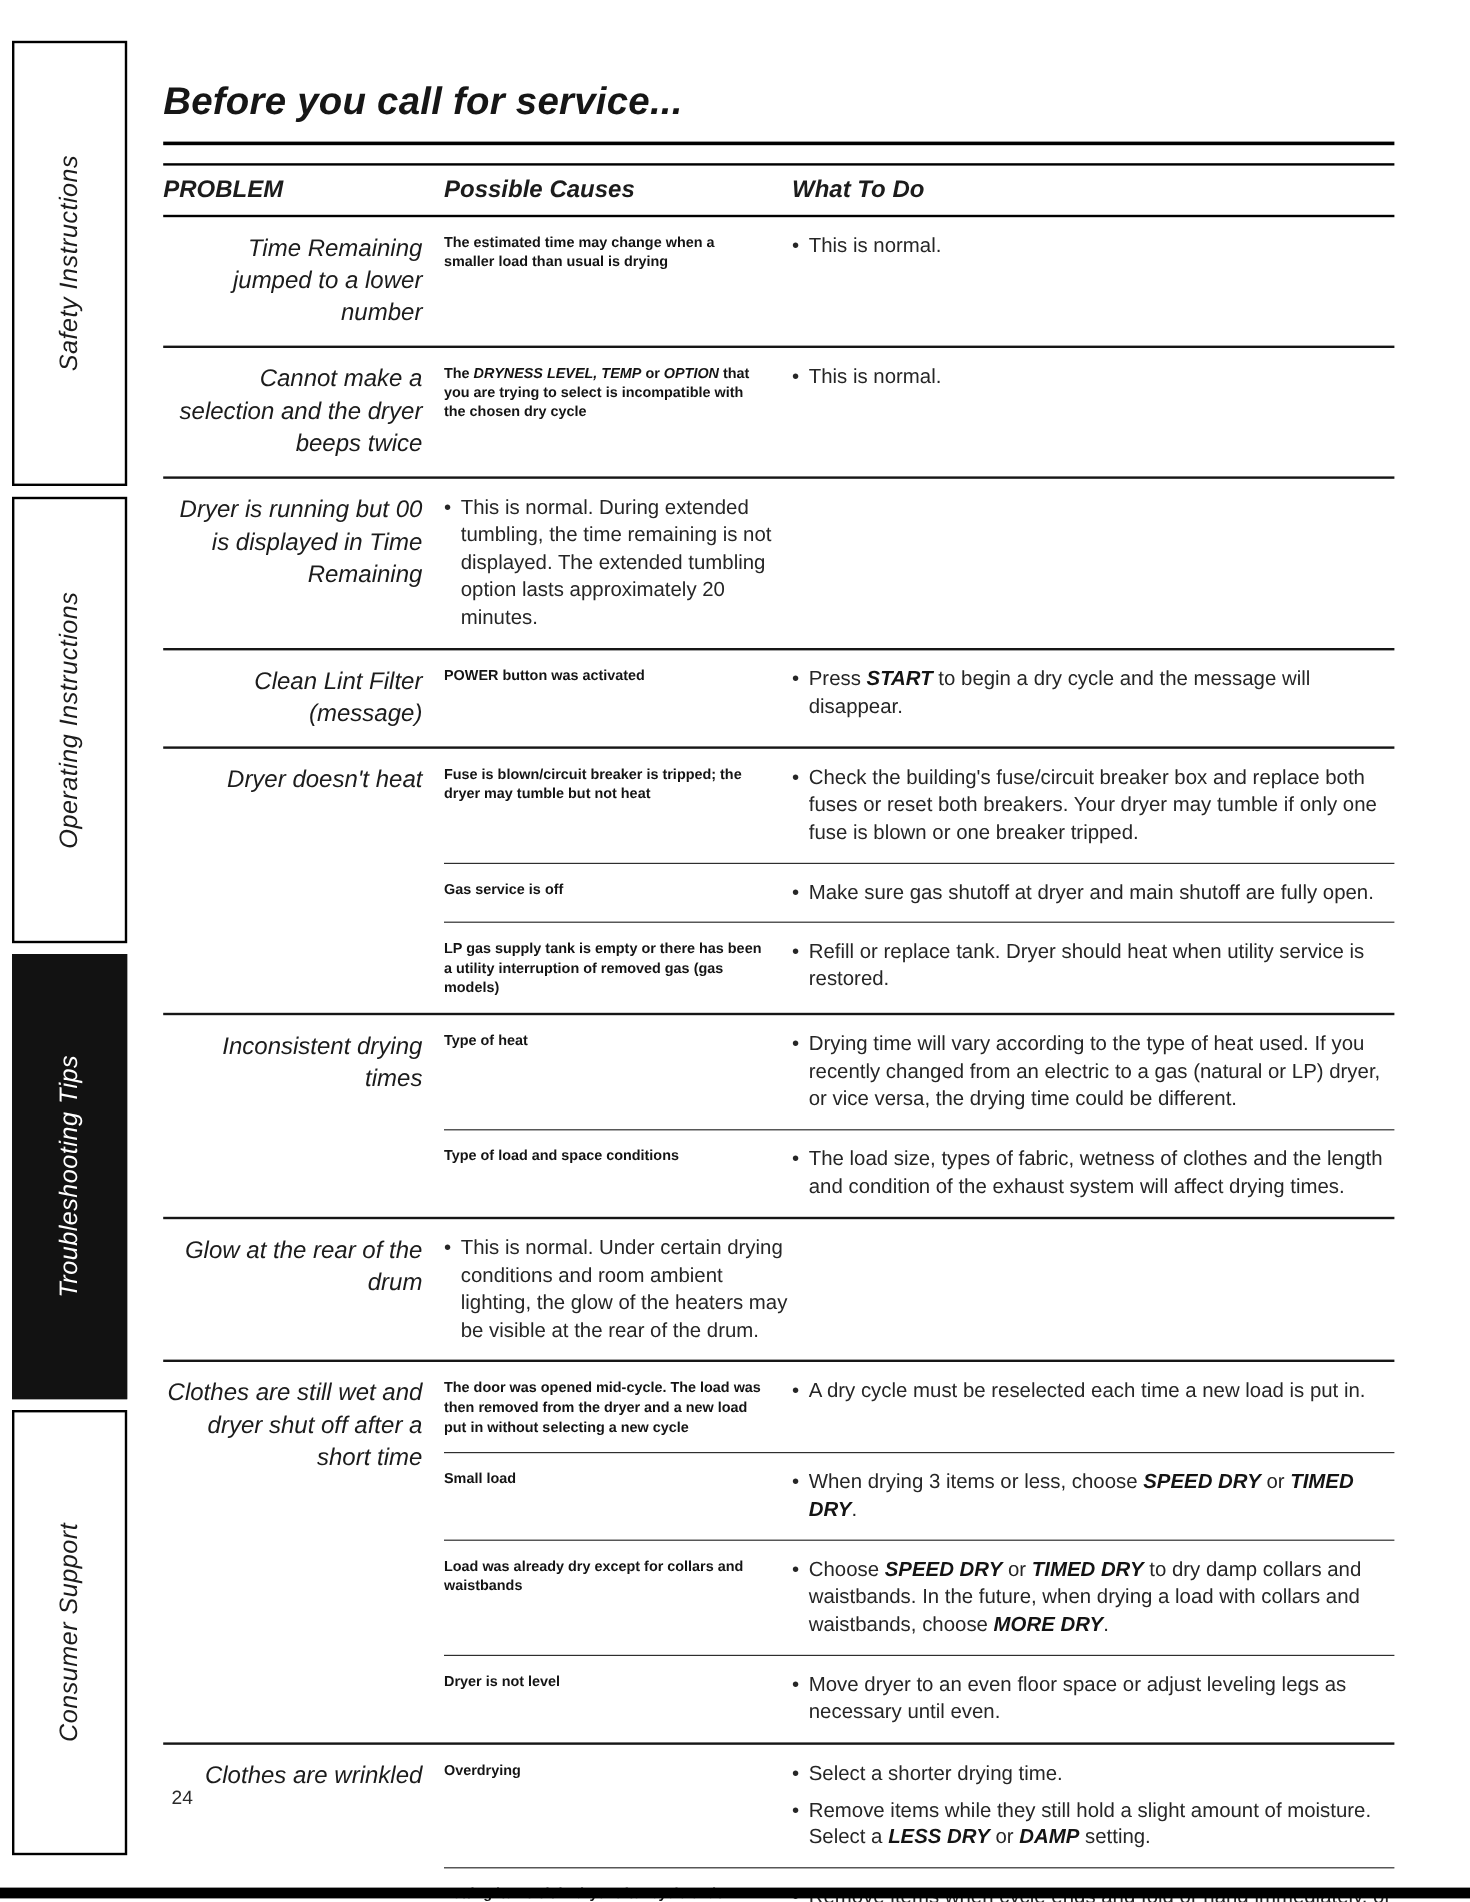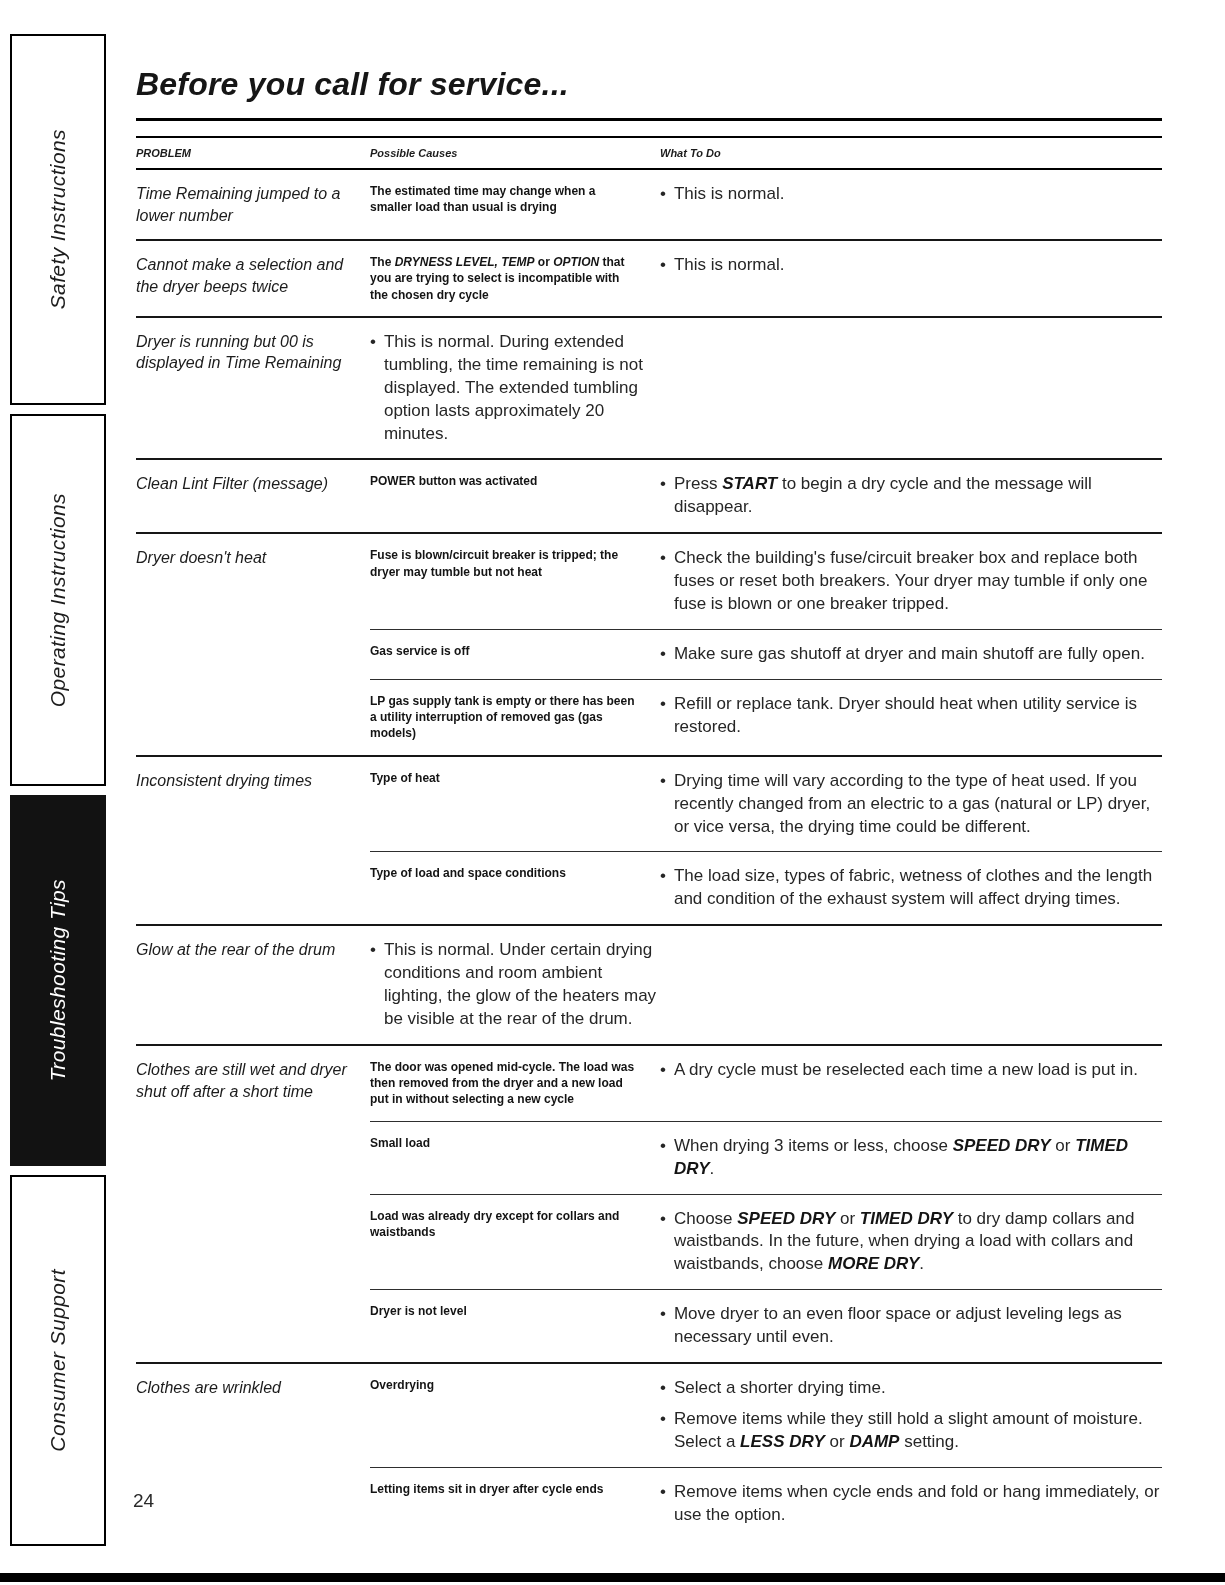--- a/index.html
+++ b/index.html
@@ -40,50 +40,51 @@
     font-size: 32px; font-weight: 700; font-style: italic;
     letter-spacing: 0.2px; color: #161616;
   }
   .title-rule { border-bottom: 3px solid #000; margin-top: 15px; }
 
   .thead {
     display: grid; grid-template-columns: 234px 290px 1fr;
     border-top: 2px solid #000; border-bottom: 2px solid #000;
     margin-top: 15px; padding: 9px 0;
   }
-  .th { font-style: italic; font-weight: 700; font-size: 11px; }
+  .th { font-style: italic; font-weight: 700; font-size: 20px; }
 
   .trow {
     display: grid; grid-template-columns: 234px 1fr;
     border-bottom: 2px solid #161616;
   }
   .trow:last-child { border-bottom: none; }
   .problem-cell {
-    font-style: italic; font-size: 16px; line-height: 1.35;
+    font-style: italic; font-size: 20px; line-height: 1.35;
     padding: 13px 18px 13px 0;
+    text-align: right;
   }
   .subrows { display: flex; flex-direction: column; }
   .subrow {
     display: grid; grid-template-columns: 290px 1fr;
     padding: 13px 0;
   }
   .subrow + .subrow { border-top: 1.5px solid #2e2e2e; }
   .cause {
     font-weight: 700; font-size: 12px; line-height: 1.35;
     padding-right: 20px; color: #141414;
   }
   .actions { font-size: 17px; line-height: 1.35; color: #262626; }
   .action { display: flex; gap: 8px; margin-bottom: 8px; }
   .action:last-child { margin-bottom: 0; }
   .bullet { flex: 0 0 auto; }
   em.hl { font-style: italic; font-weight: 700; color: #141414; }
 
   .pagenum {
-    position: absolute; left: 133px; top: 1490px;
-    font-size: 19px; color: #2a2a2a;
+    position: absolute; left: 143px; top: 1490px;
+    font-size: 16px; color: #2a2a2a;
   }
   .footer-bar {
     position: absolute; left: 0; right: 0; bottom: 3px;
     height: 9px; background: #000;
   }
 </style>
 </head>
 <body>
 
 <div class="page">

